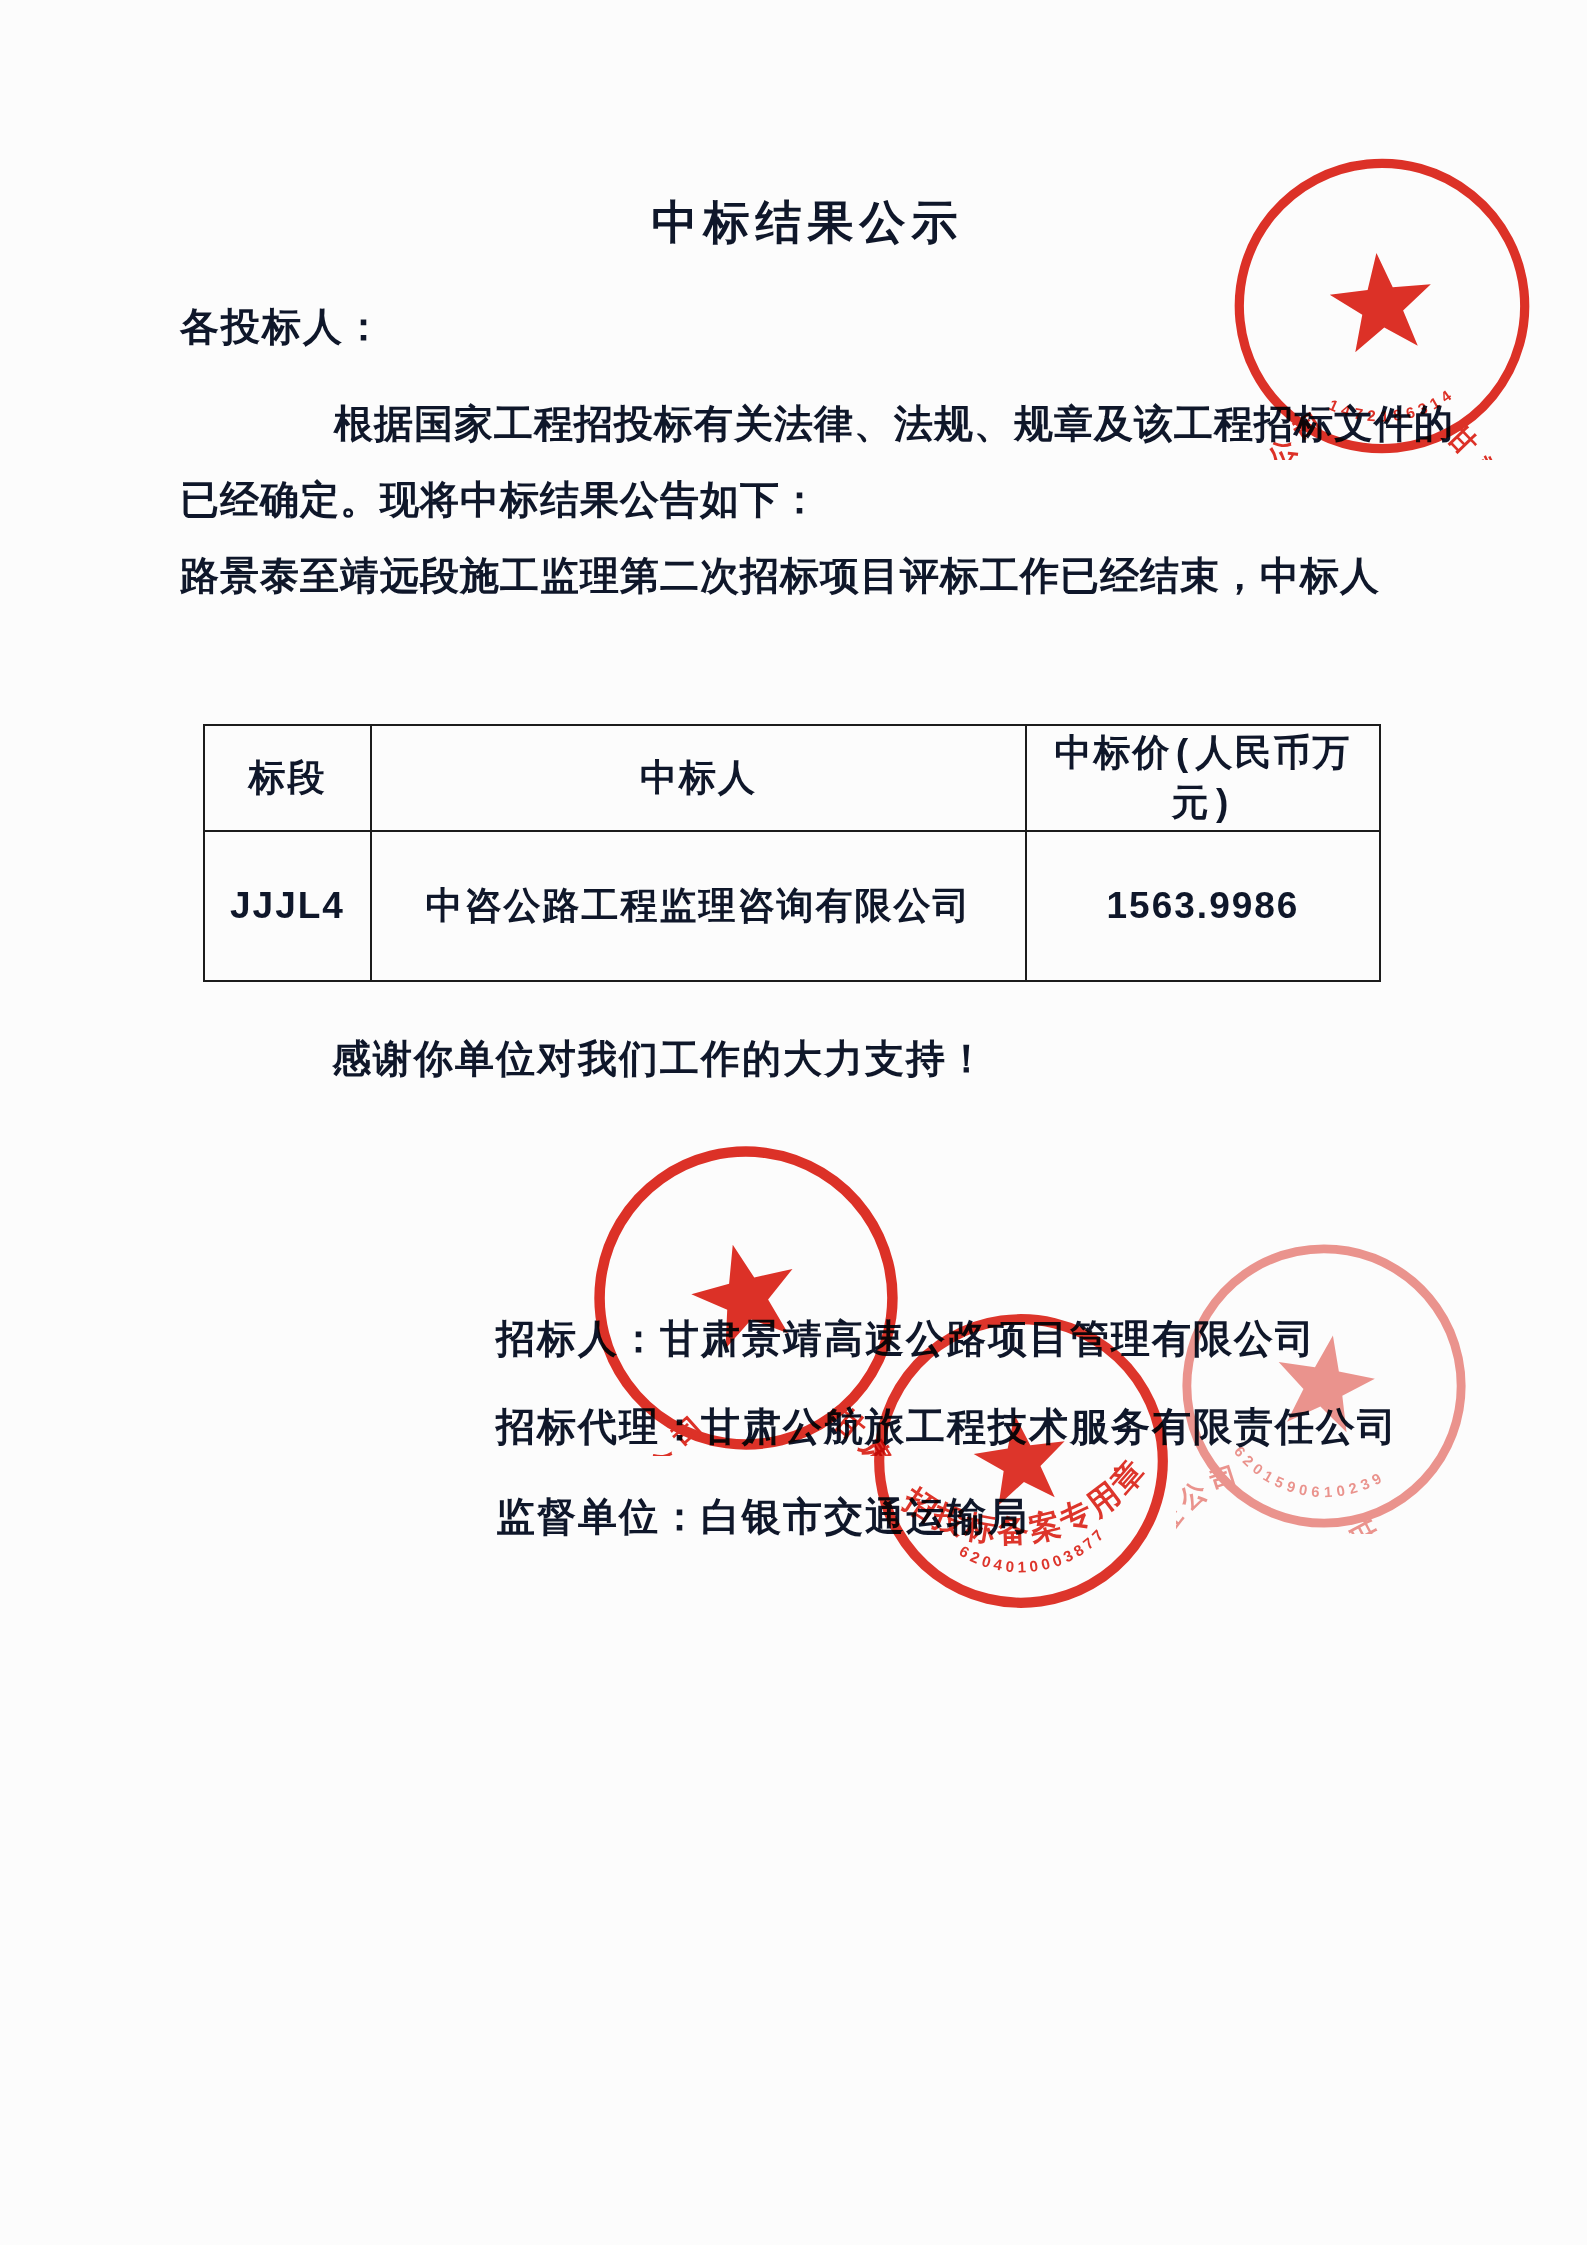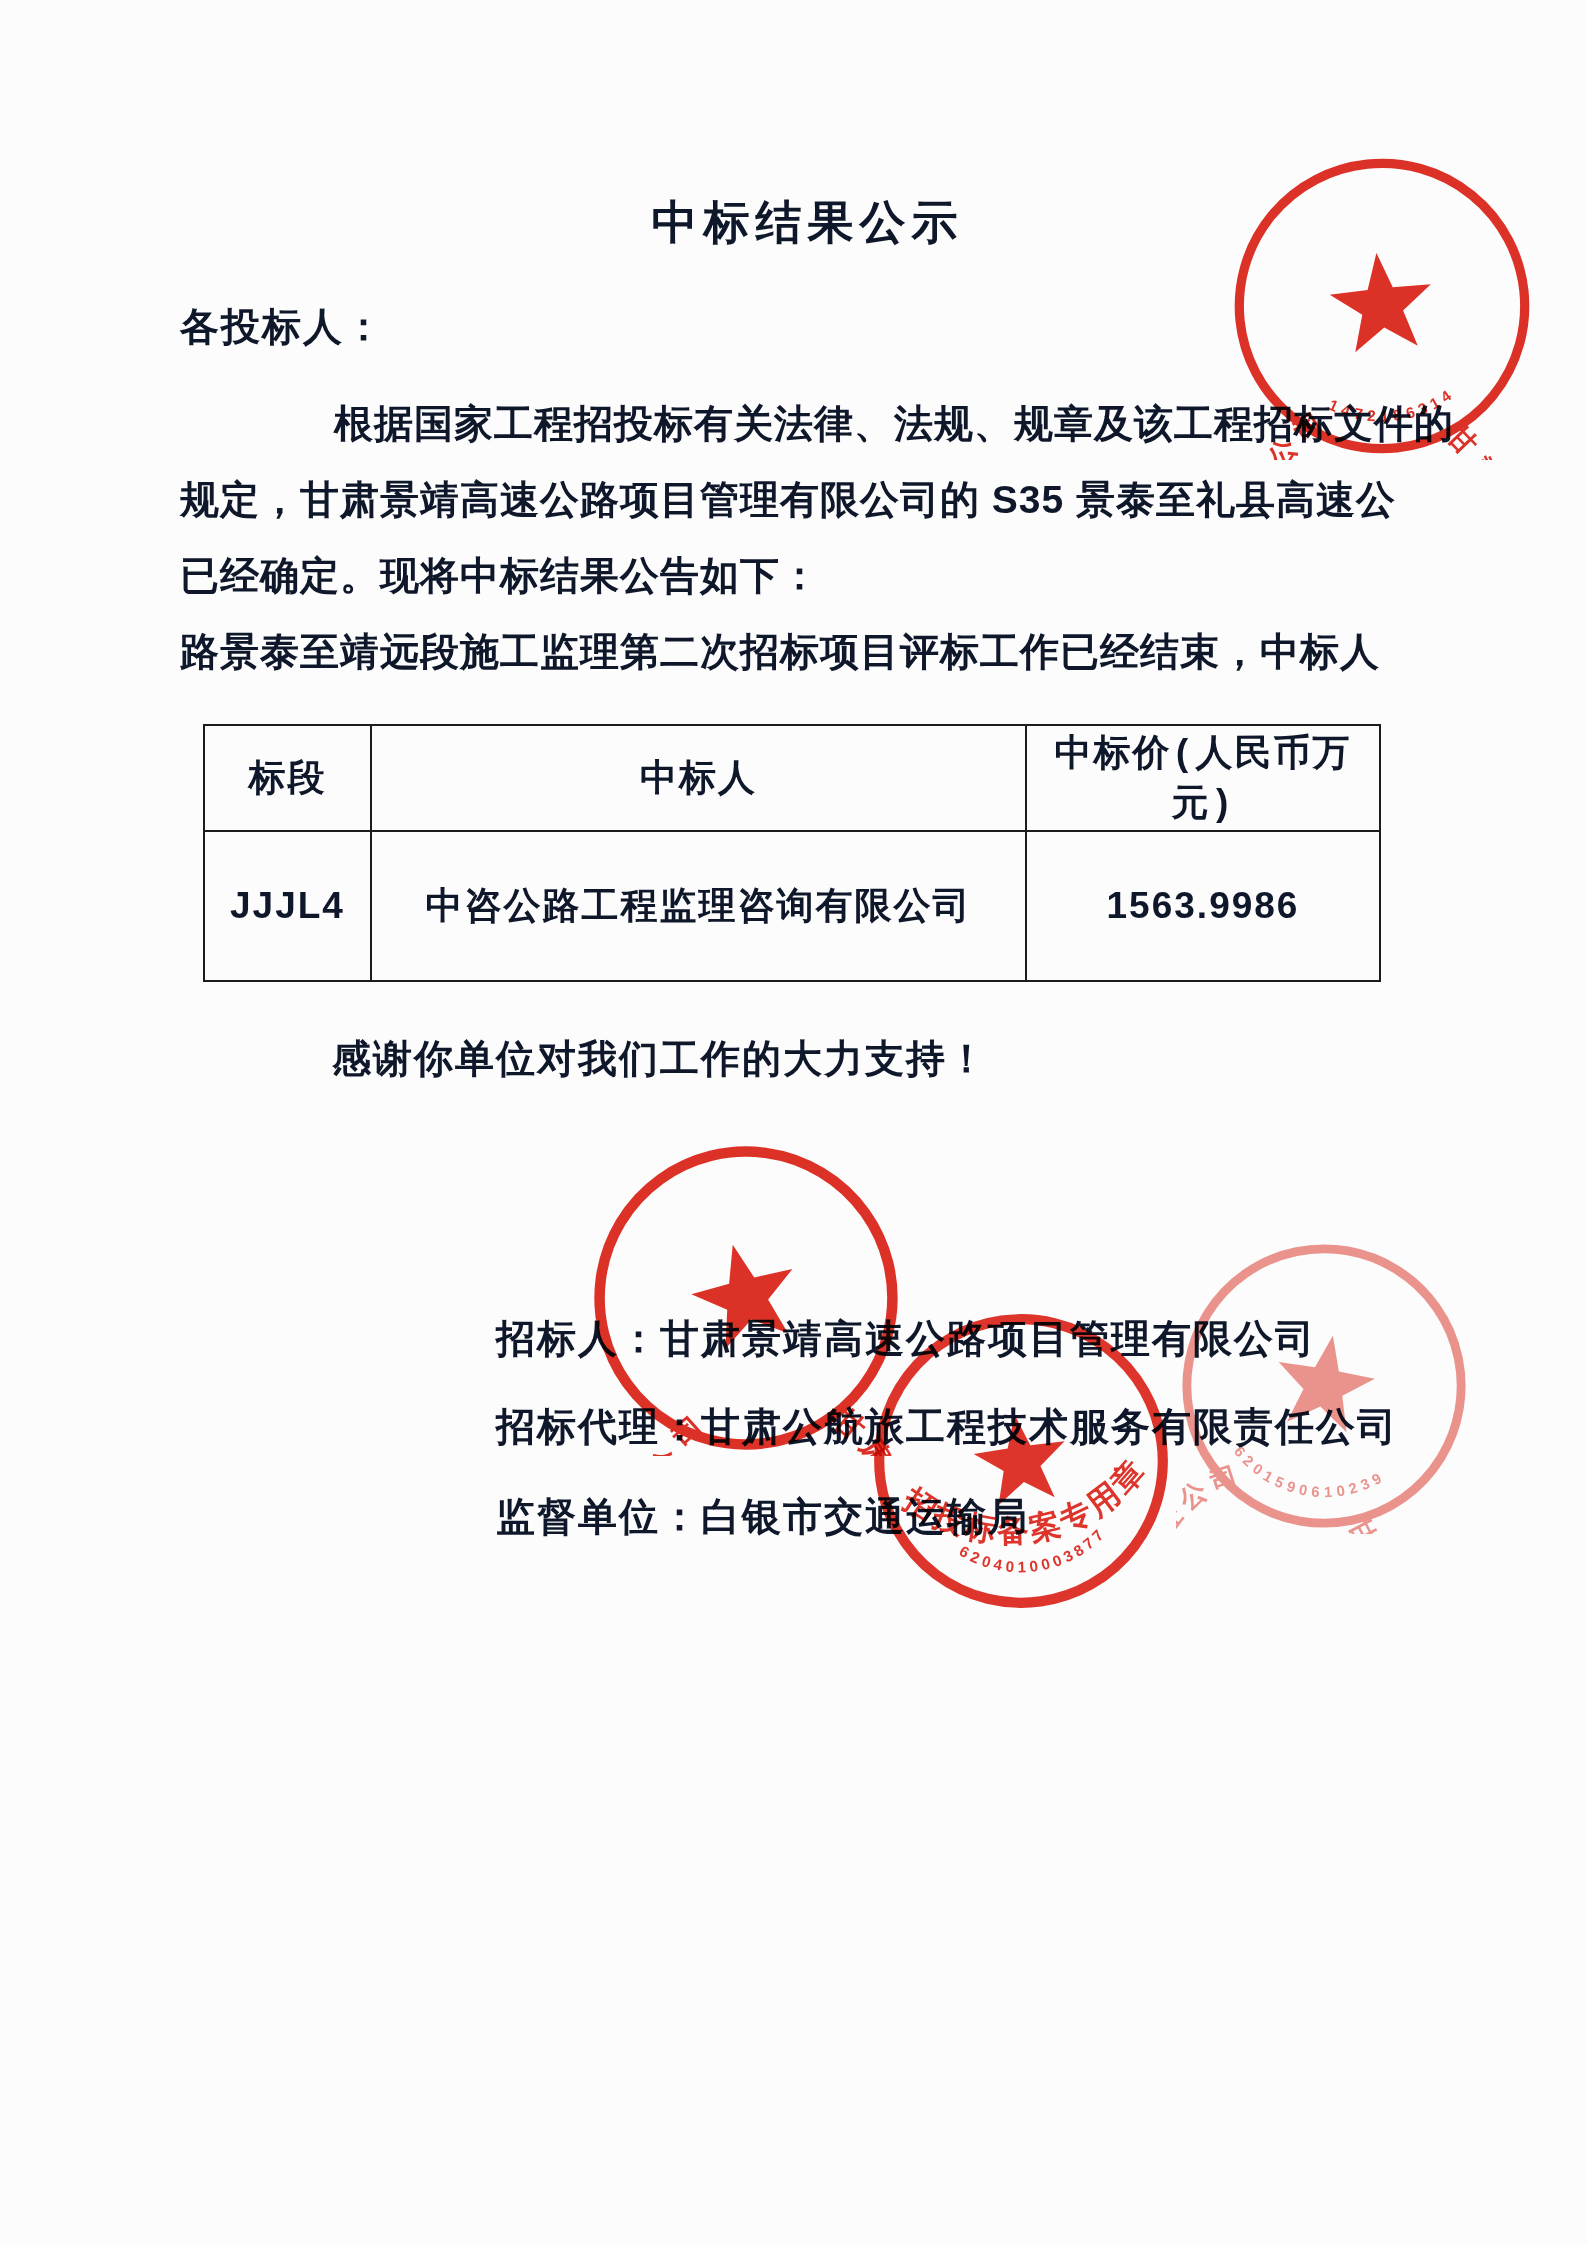--- a/index.html
+++ b/index.html
@@ -70,21 +70,20 @@
 <body>
 
 <div class="page">
 
   <div class="doc-title">中标结果公示</div>
 
   <div class="salutation">各投标人：</div>
 
   <div class="body-para">
     <div class="pline indent">根据国家工程招投标有关法律、法规、规章及该工程招标文件的</div>
-    <div class="pline">规定，甘肃景靖高速公路项目管理有限公司的 S35 景泰至礼县高速公</div>
     <div class="pline">已经确定。现将中标结果公告如下：</div>
     <div class="pline">路景泰至靖远段施工监理第二次招标项目评标工作已经结束，中标人</div>
   </div>
 
   <table class="results-table">
     <colgroup>
         <col class="c1">
         <col class="c2">
         <col class="c3">
       </colgroup>

